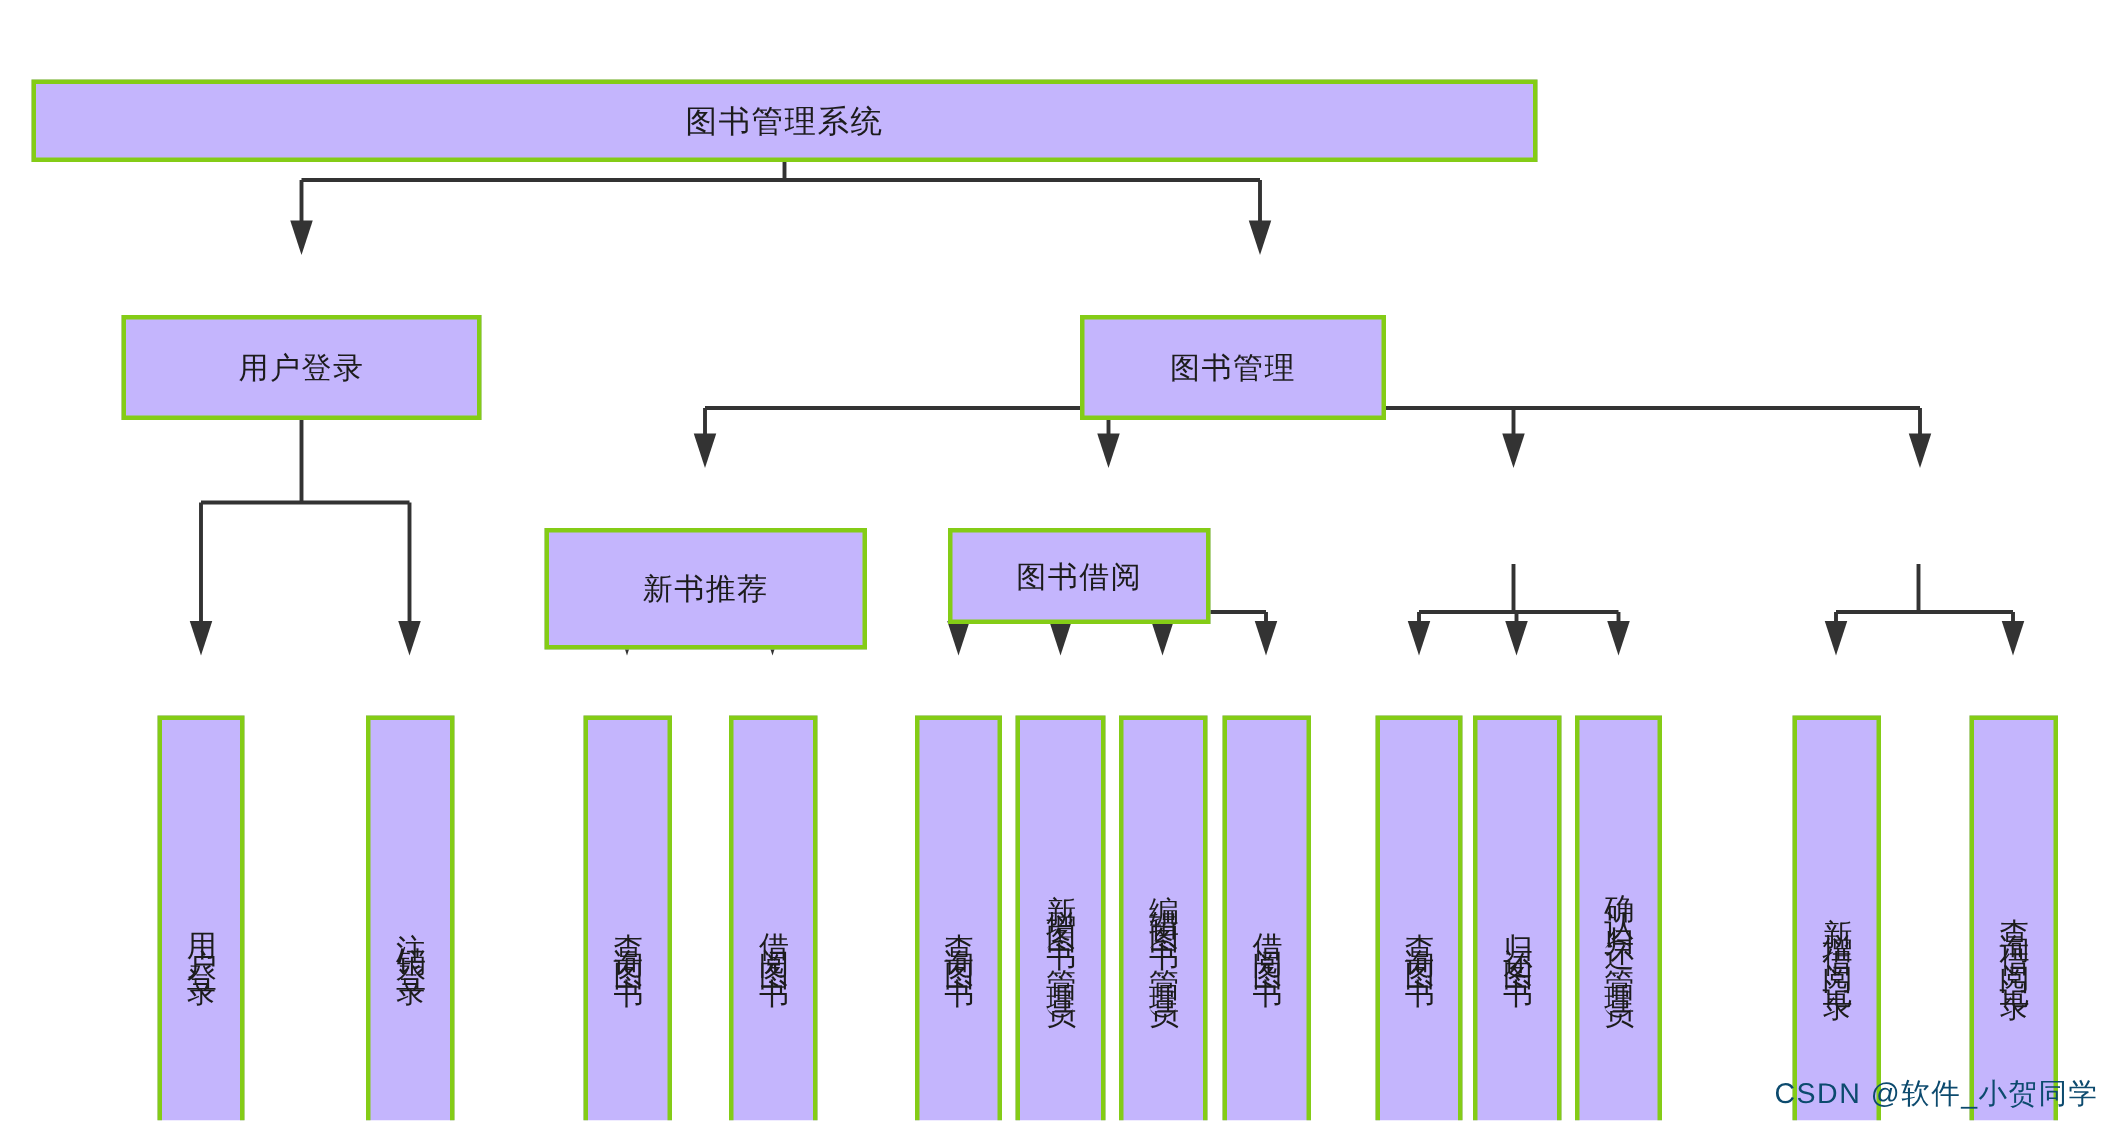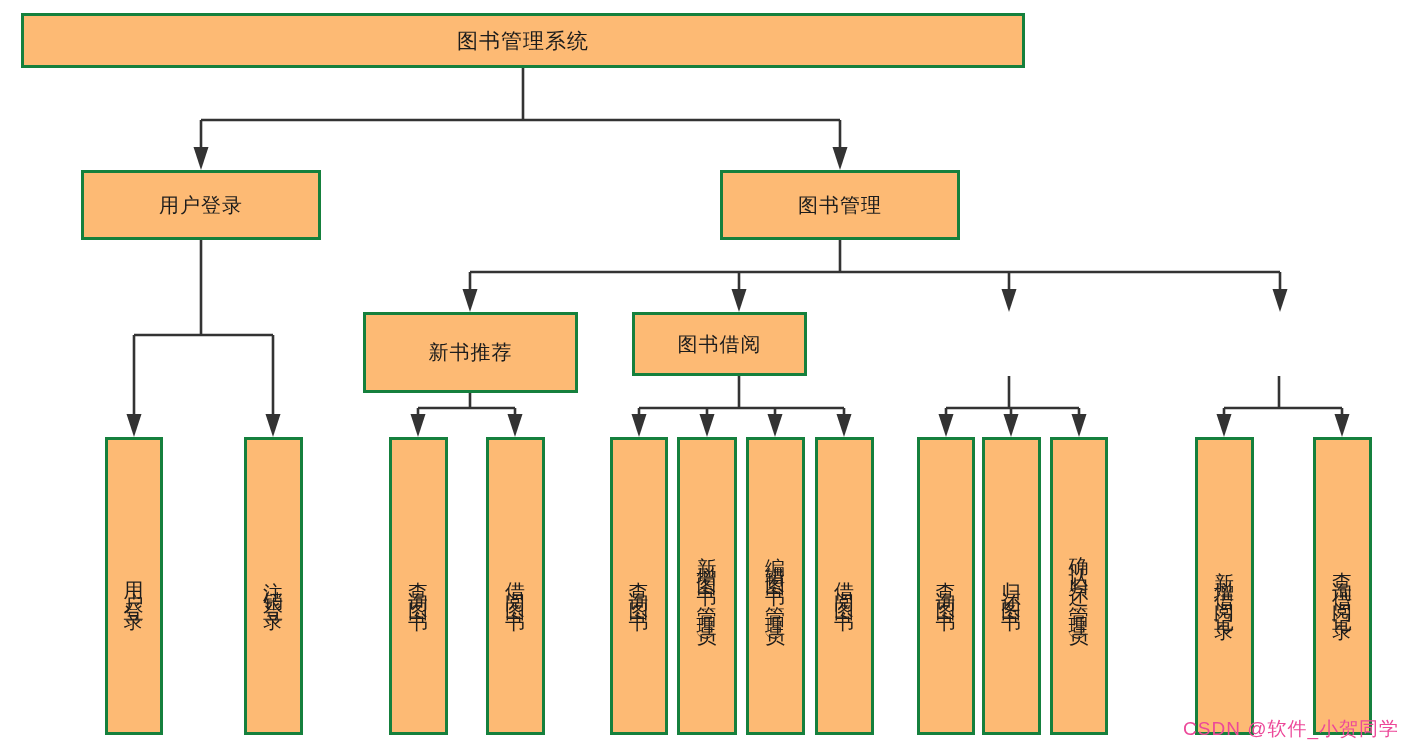--- a/index.html
+++ b/index.html
@@ -6,42 +6,43 @@
   #stage{
     position:relative;
     width:1405px;height:747px;
     background:#ffffff;
     font-family:"Liberation Sans","DejaVu Sans",sans-serif;
     overflow:hidden;
   }
   #wires{position:absolute;left:0;top:0;z-index:1;}
   .box{
     position:absolute;
-    background:#fdba74;
-    border:3px solid #15803d;
+    background:#c4b5fd;
+    border:3px solid #84cc16;
     box-sizing:border-box;
     z-index:2;
     display:flex;align-items:center;justify-content:center;
     color:#1c1c1c;
+    margin-top:40px;
   }
   .hbox{font-size:20px;letter-spacing:1px;white-space:nowrap;}
   .rootbox{font-size:21px;}
   .vbox span{
     writing-mode:vertical-rl;
     font-size:20px;
     letter-spacing:10px;
     line-height:1;
     color:#1c1c1c;
   }
   .watermark{
     position:absolute;
     z-index:3;
     right:6px;top:716px;
     font-size:19px;
-    color:#ec4899;
+    color:#0c4a6e;
     letter-spacing:1px;
     white-space:nowrap;
   }
 </style>
 </head>
 <body>
 
 <div id="stage">
 
   <svg id="wires" width="1405" height="747">
@@ -99,21 +100,21 @@
       <polygon points="1334.5,414 1349.5,414 1342,437" fill="#333333"></polygon>
     </svg>
 
   <div class="box hbox rootbox" style="left:21px;top:13px;width:1004px;height:55px;">
     <span>图书管理系统</span>
   </div>
 
   <div class="box hbox" style="left:81px;top:170px;width:240px;height:70px;">
     <span>用户登录</span>
   </div>
-  <div class="box hbox" style="left:720px;top:170px;width:240px;height:70px;">
+  <div class="box hbox" style="left:720px;top:170px;width:204px;height:70px;">
     <span>图书管理</span>
   </div>
 
   <div class="box hbox" style="left:363px;top:312px;width:215px;height:81px;">
     <span>新书推荐</span>
   </div>
   <div class="box hbox" style="left:632px;top:312px;width:175px;height:64px;">
     <span>图书借阅</span>
   </div>
 

